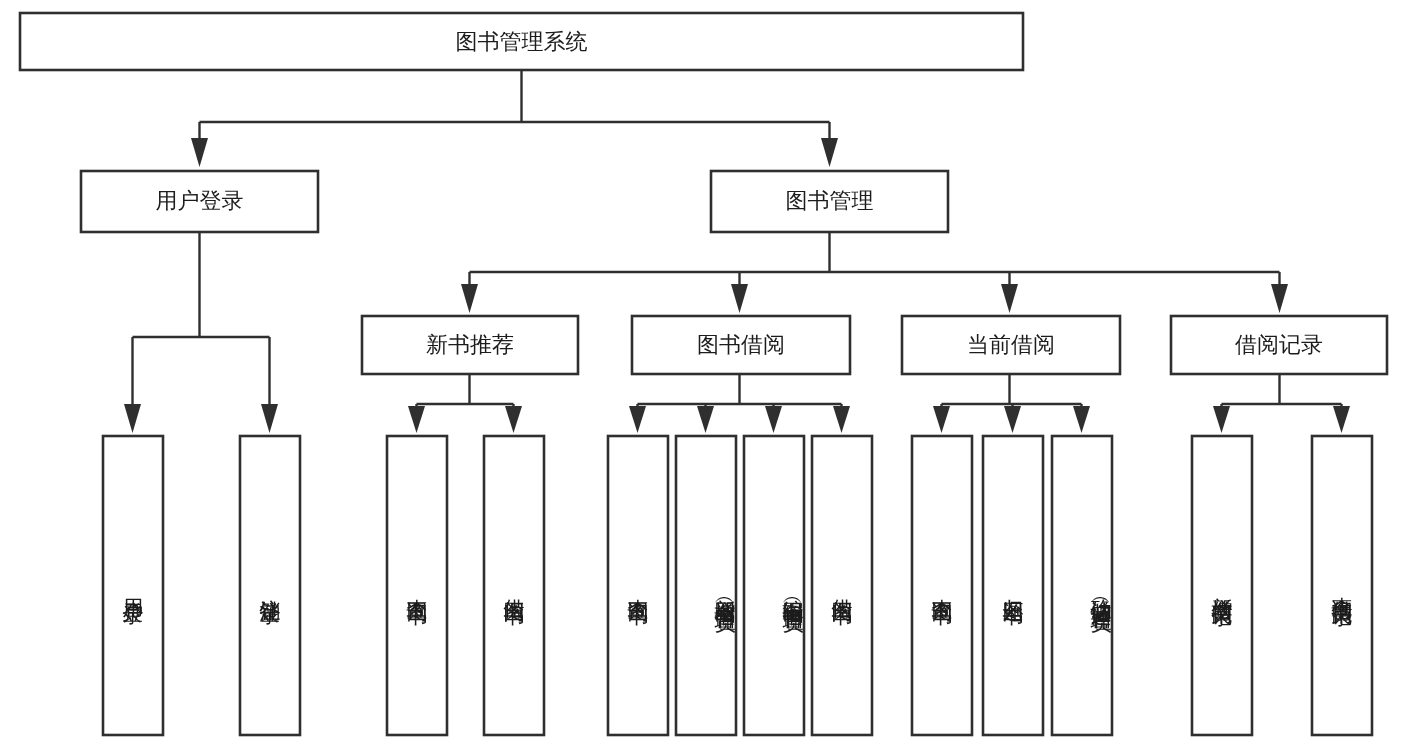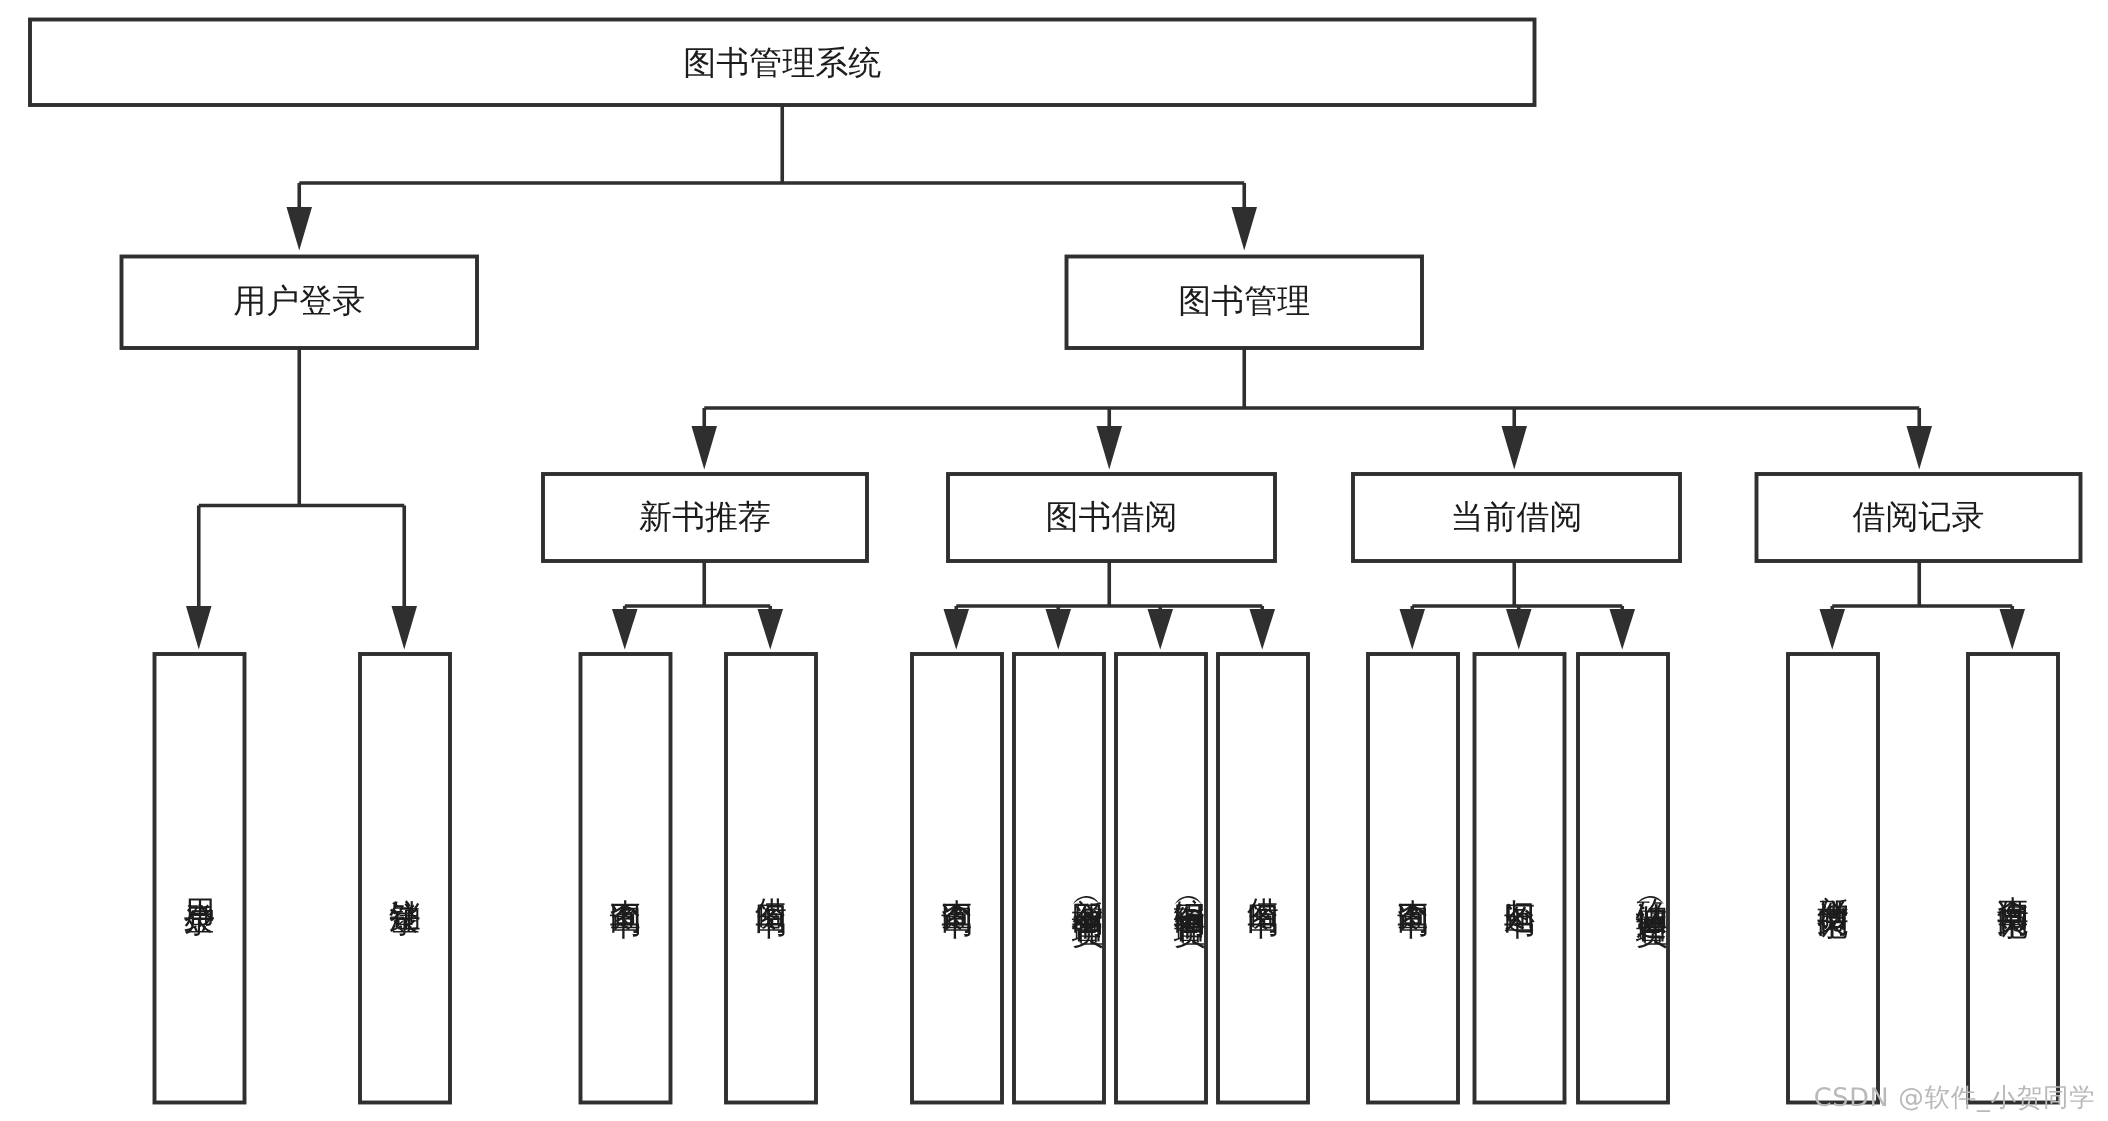--- a/index.html
+++ b/index.html
@@ -204,14 +204,13 @@
   <div class="node-label-v" style="left:608px; top:436px; width:60px; height:299px;">查询图书</div>
   <div class="node-label-v" style="left:676px; top:436px; width:60px; height:299px; align-items:flex-start; padding-top:10px; box-sizing:border-box;">新增图书（管理员）</div>
   <div class="node-label-v" style="left:744px; top:436px; width:60px; height:299px; align-items:flex-start; padding-top:10px; box-sizing:border-box;">编辑图书（管理员）</div>
   <div class="node-label-v" style="left:812px; top:436px; width:60px; height:299px;">借阅图书</div>
   <div class="node-label-v" style="left:912px; top:436px; width:60px; height:299px;">查询图书</div>
   <div class="node-label-v" style="left:983px; top:436px; width:60px; height:299px;">归还图书</div>
   <div class="node-label-v" style="left:1052px; top:436px; width:60px; height:299px; align-items:flex-start; padding-top:10px; box-sizing:border-box;">确认归还（管理员）</div>
   <div class="node-label-v" style="left:1192px; top:436px; width:60px; height:299px;">新增借阅记录</div>
   <div class="node-label-v" style="left:1312px; top:436px; width:60px; height:299px;">查询借阅记录</div>
 
-  <div class="watermark">CSDN @软件_小贺同学</div>
 </div>
 
 </body></html>

